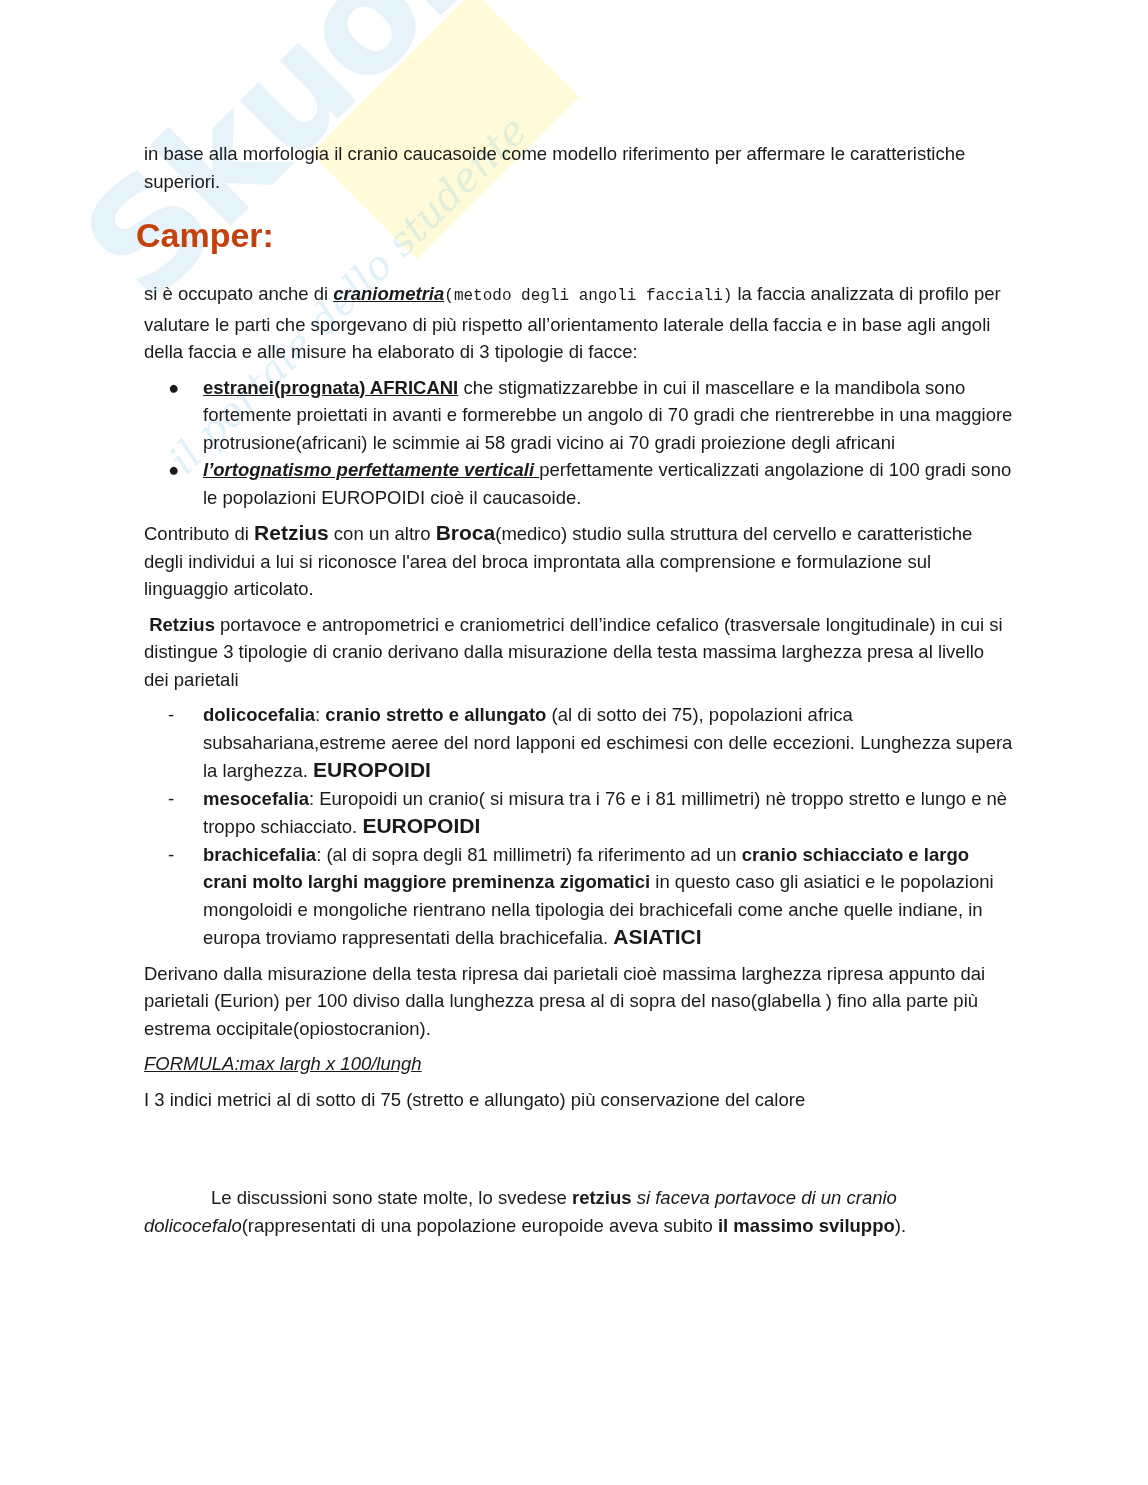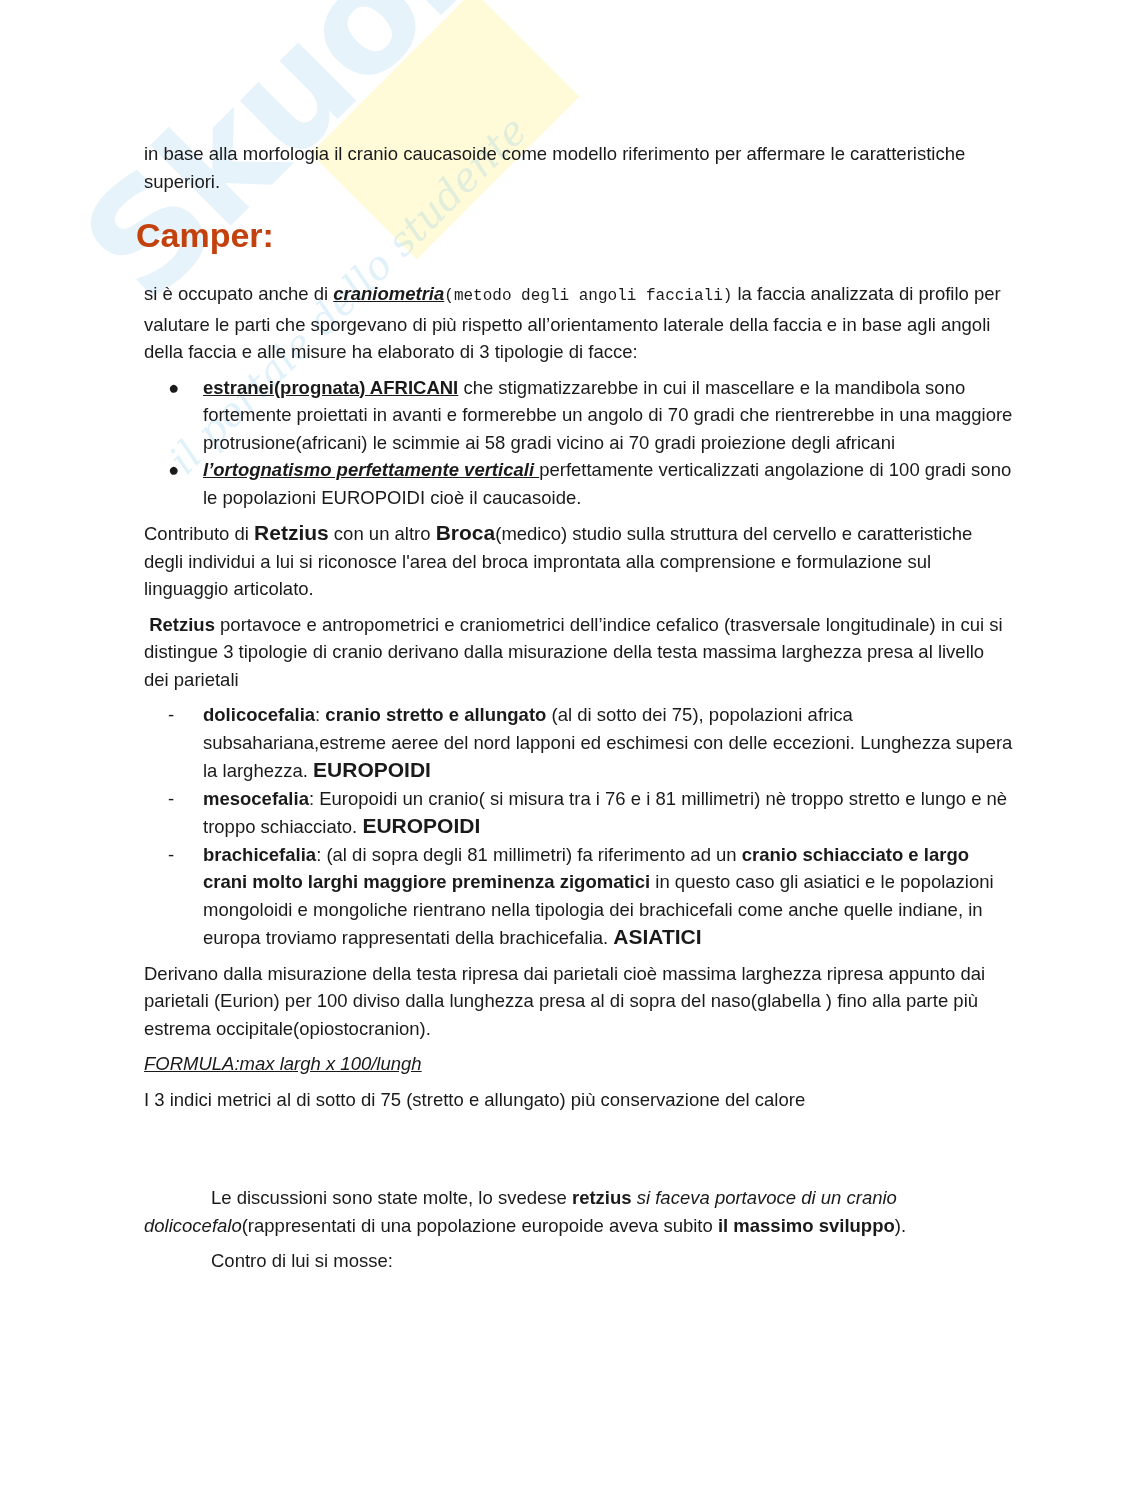--- a/index.html
+++ b/index.html
@@ -110,15 +110,14 @@
     <p>Derivano dalla misurazione della testa ripresa dai parietali cioè massima larghezza ripresa appunto dai parietali (Eurion)  per 100 diviso dalla lunghezza presa al di sopra del naso(glabella ) fino alla parte più estrema occipitale(opiostocranion).</p>
 
     <p class="iu">FORMULA:max largh x 100/lungh</p>
 
     <p>I 3 indici metrici al di sotto di 75 (stretto e allungato) più conservazione del calore</p>
 
     <div class="gap"></div>
 
     <p class="tab-indent"><span>Le discussioni sono state molte, lo svedese </span><span class="b">retzius</span><span class="i"> si faceva portavoce di un cranio dolicocefalo</span><span>(rappresentati di una popolazione europoide aveva subito </span><span class="b">il massimo sviluppo</span><span>).</span></p>
 
-    <p class="tab-indent">Contro di lui si mosse:</p>
   </div>
 </div>
 
 </body></html>

